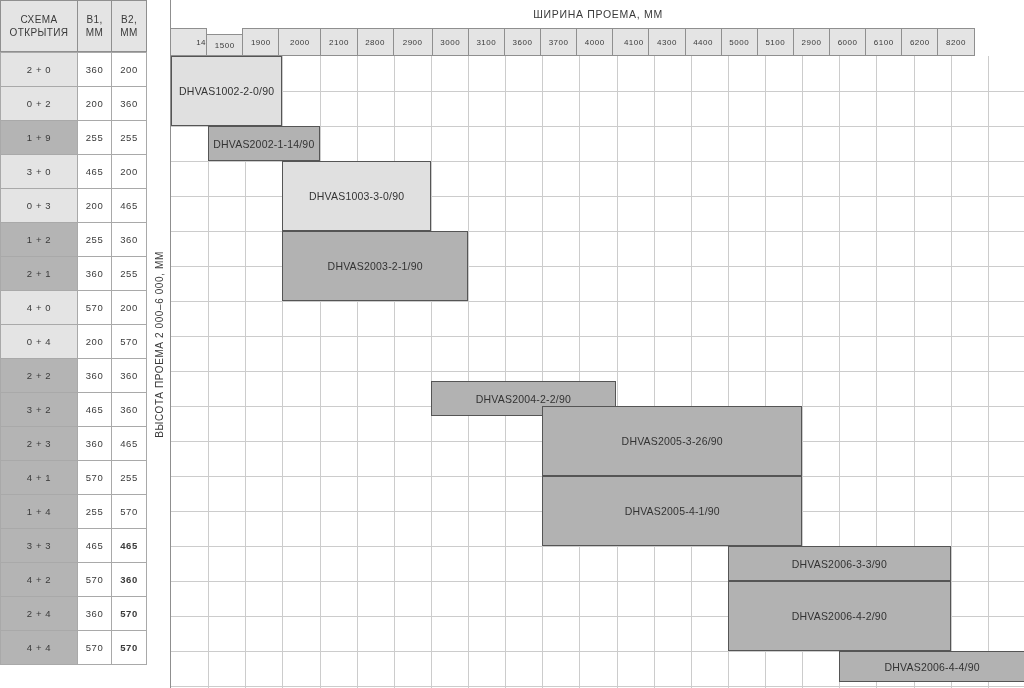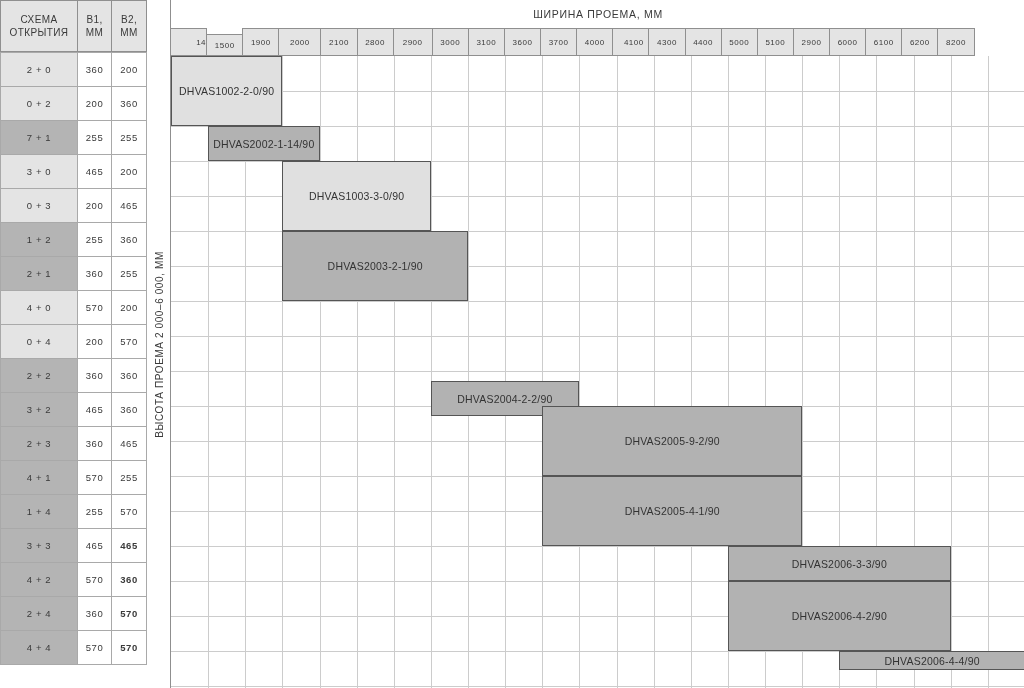--- a/index.html
+++ b/index.html
@@ -116,21 +116,21 @@
           <div class="sc c0 shade-light">2 + 0</div>
           <div class="sc c1">360</div>
           <div class="sc c2">200</div>
         </div>
         <div class="spec-row">
           <div class="sc c0 shade-light">0 + 2</div>
           <div class="sc c1">200</div>
           <div class="sc c2">360</div>
         </div>
         <div class="spec-row">
-          <div class="sc c0 shade-dark">7 + 1</div>
+          <div class="sc c0 shade-dark">1 + 9</div>
           <div class="sc c1">255</div>
           <div class="sc c2">255</div>
         </div>
         <div class="spec-row">
           <div class="sc c0 shade-light">3 + 0</div>
           <div class="sc c1">465</div>
           <div class="sc c2">200</div>
         </div>
         <div class="spec-row">
           <div class="sc c0 shade-light">0 + 3</div>
@@ -275,22 +275,22 @@
         <div class="gline-h" style="top: 455px;"></div>
         <div class="gline-h" style="top: 490px;"></div>
         <div class="gline-h" style="top: 525px;"></div>
         <div class="gline-h" style="top: 560px;"></div>
         <div class="gline-h" style="top: 595px;"></div>
         <div class="gline-h" style="top: 630px;"></div>
         <div class="block light" style="left: 0px; width: 111.391px; top: 0px; height: 70px;">DHVAS1002-2-0/90</div>
         <div class="block dark" style="left: 37.1304px; width: 111.391px; top: 70px; height: 35px;">DHVAS2002-1-14/90</div>
         <div class="block light" style="left: 111.391px; width: 148.522px; top: 105px; height: 70px;">DHVAS1003-3-0/90</div>
         <div class="block dark" style="left: 111.391px; width: 185.652px; top: 175px; height: 70px;">DHVAS2003-2-1/90</div>
-        <div class="block dark" style="left: 259.913px; width: 148px; top: 325px; height: 35px;">DHVAS2004-2-2/90</div>
-        <div class="block dark" style="left: 371.304px; width: 259.913px; top: 350px; height: 70px;">DHVAS2005-9-2/90</div>
+        <div class="block dark" style="left: 259.913px; width: 185px; top: 325px; height: 35px;">DHVAS2004-2-2/90</div>
+        <div class="block dark" style="left: 371.304px; width: 259.913px; top: 350px; height: 70px;">DHVAS2005-3-26/90</div>
         <div class="block dark" style="left: 371.304px; width: 259.913px; top: 420px; height: 70px;">DHVAS2005-4-1/90</div>
         <div class="block dark" style="left: 556.957px; width: 222.783px; top: 490px; height: 35px;">DHVAS2006-3-3/90</div>
         <div class="block dark" style="left: 556.957px; width: 222.783px; top: 525px; height: 70px;">DHVAS2006-4-2/90</div>
-        <div class="block dark" style="left: 668.348px; width: 185.652px; top: 595px; height: 19px;">DHVAS2006-4-4/90</div>
+        <div class="block dark" style="left: 668.348px; width: 185.652px; top: 595px; height: 31px;">DHVAS2006-4-4/90</div>
       </div>
   </div>
 
 </div>
 
 </body></html>

